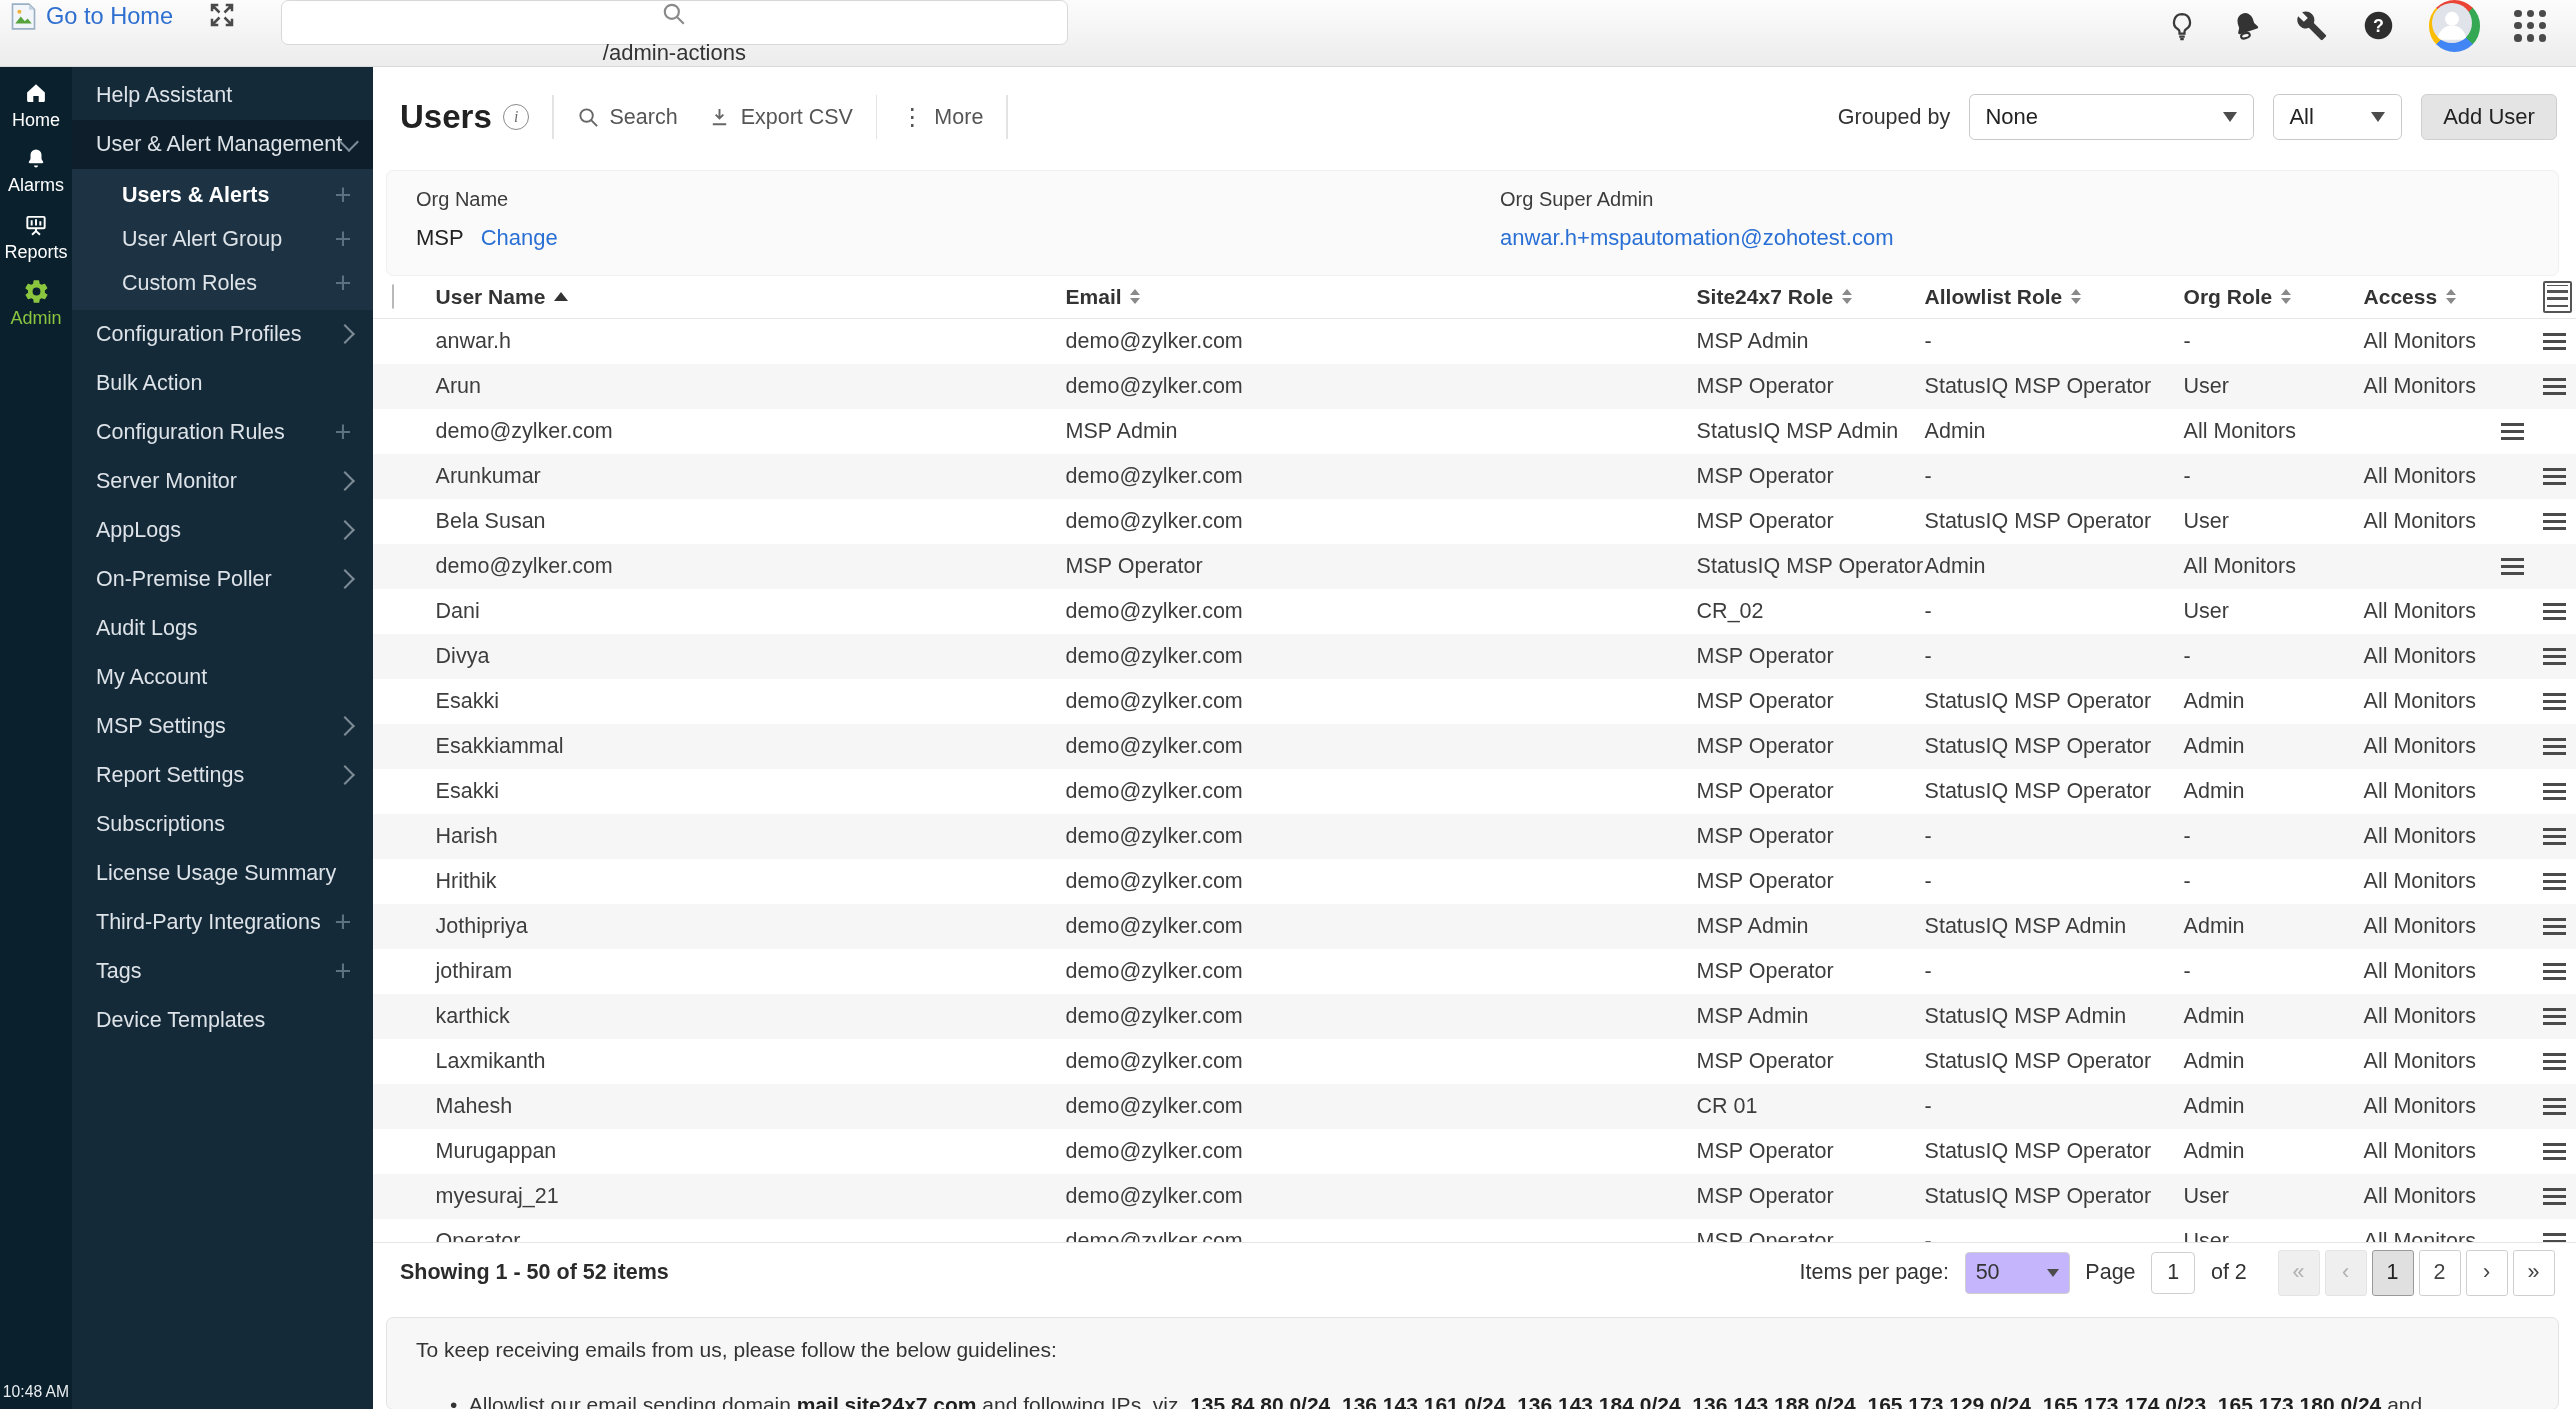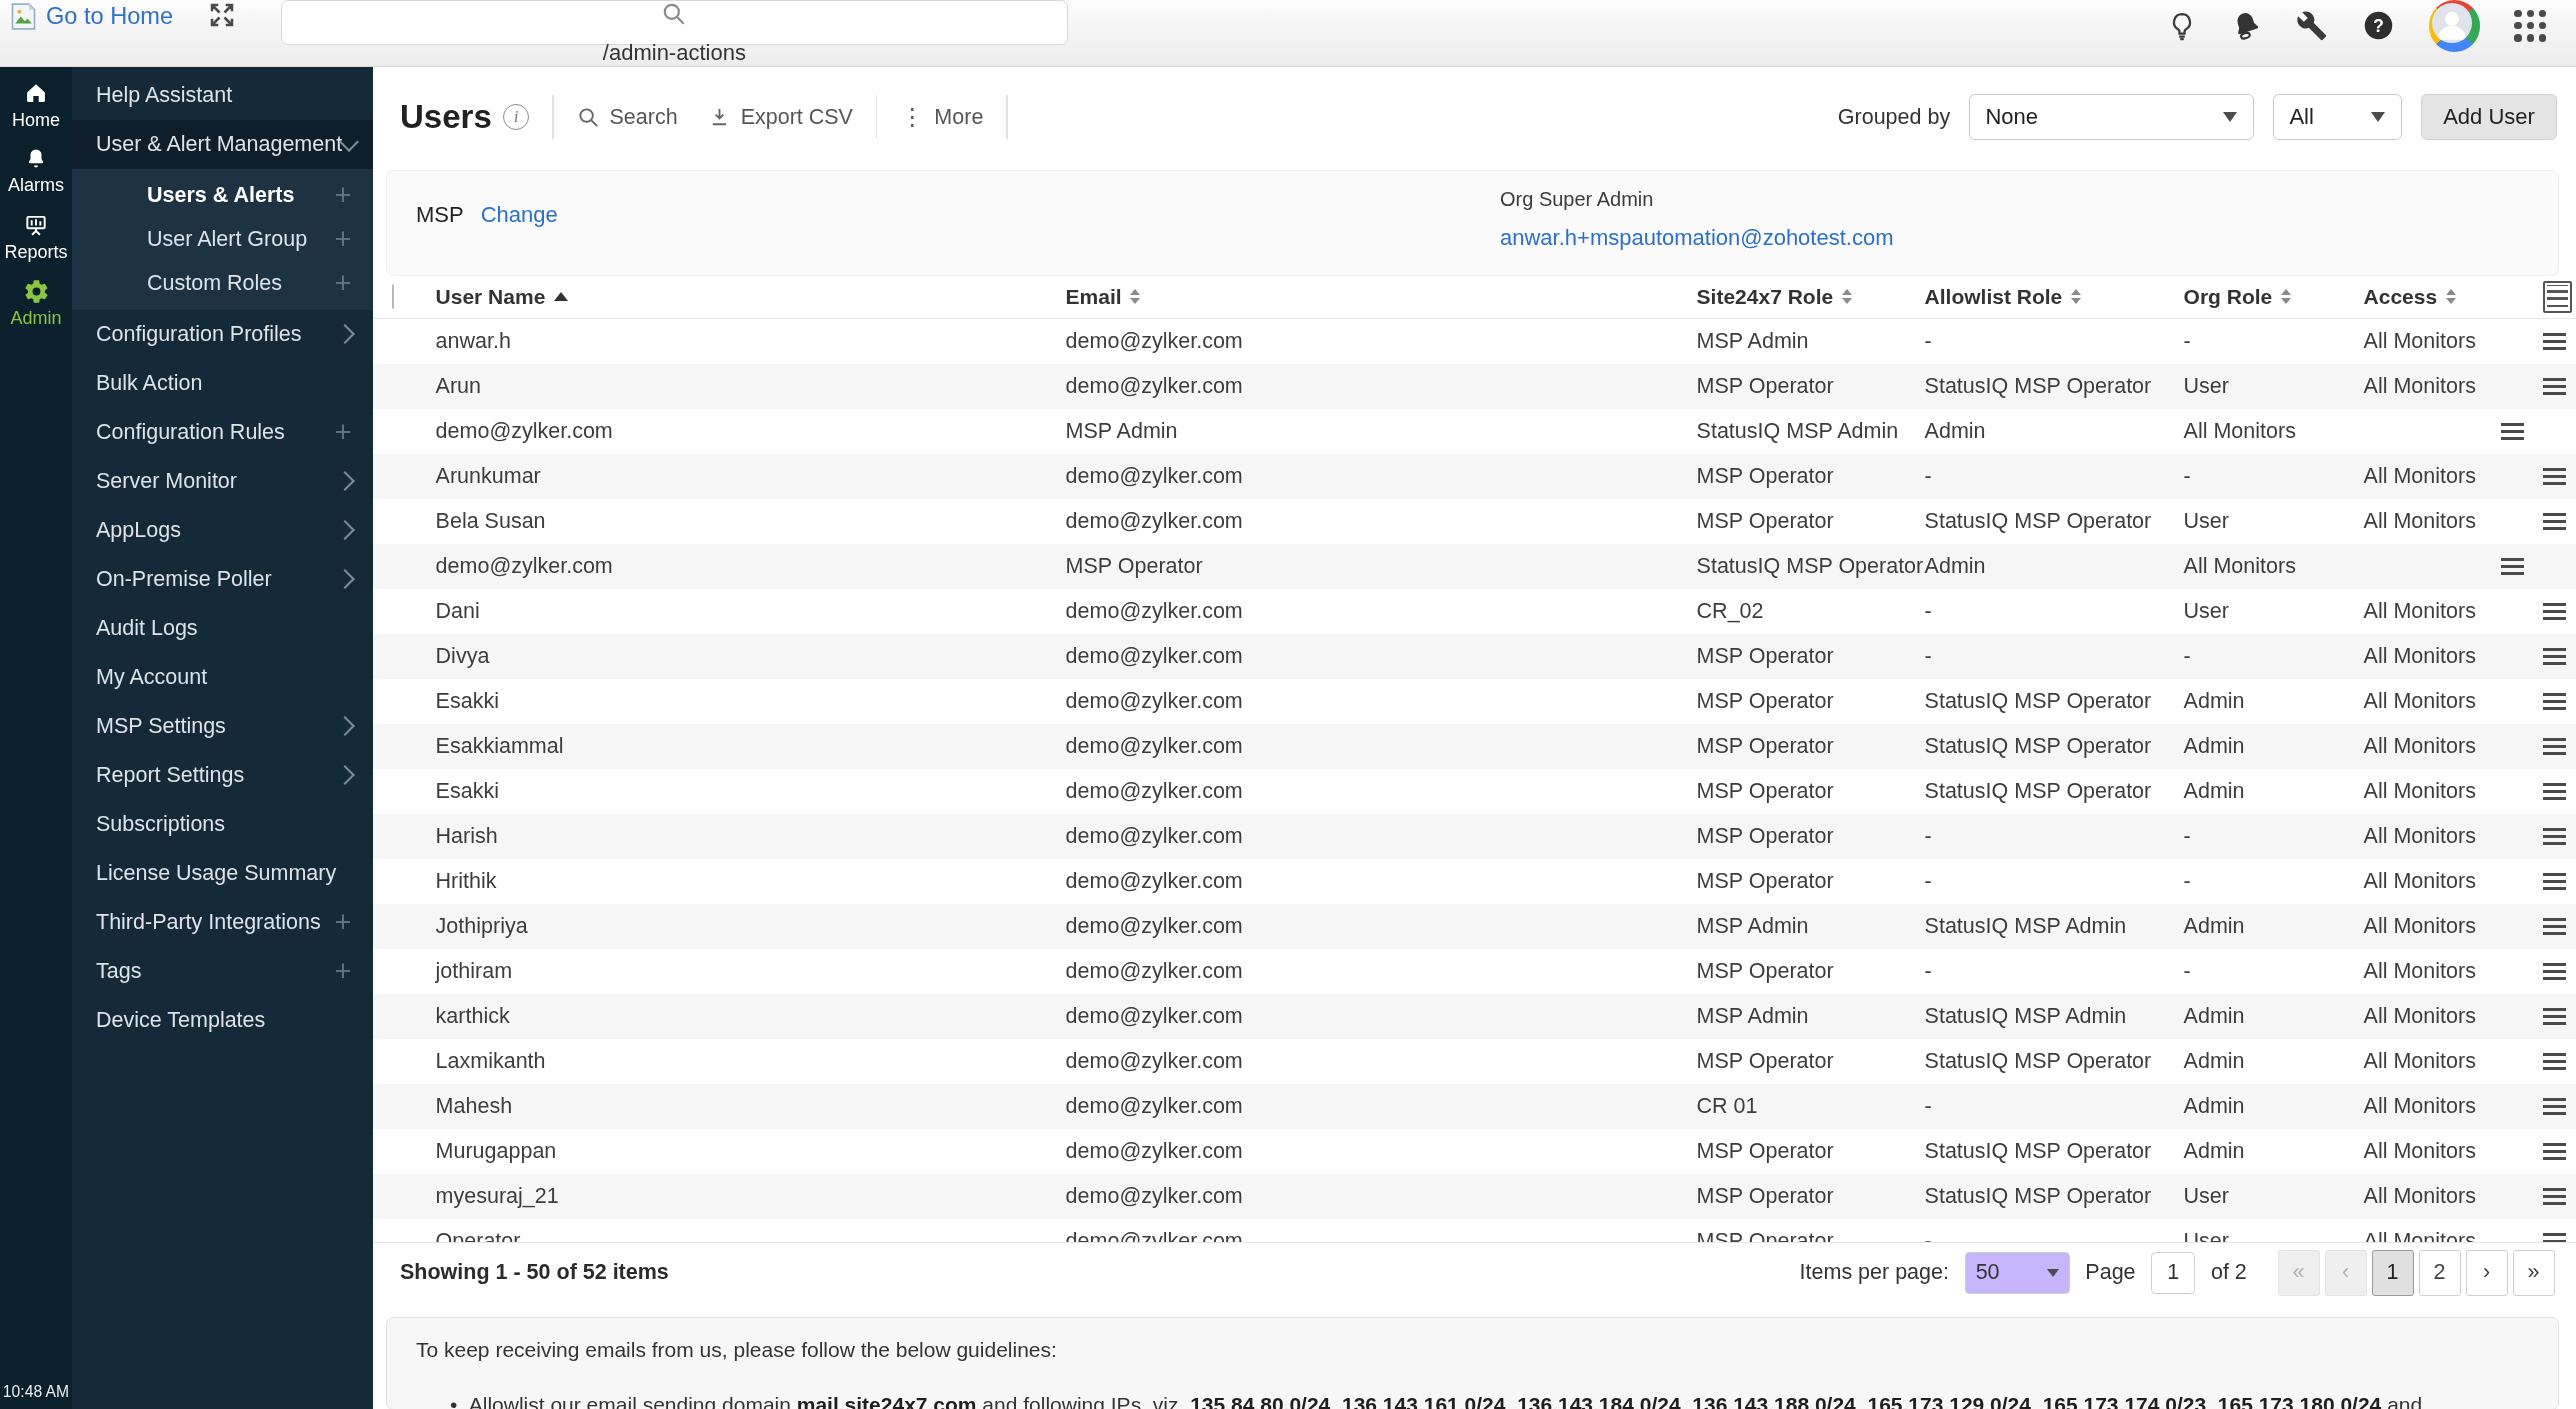--- a/index.html
+++ b/index.html
@@ -25,21 +25,21 @@
   .rail-item{height:66px;width:100%;display:flex;flex-direction:column;align-items:center;justify-content:center;gap:3.6px;}
   .rail-label{font-size:18px;color:#fff;}
   .rail-item.active .rail-label{color:#8bc63f;}
   .rail-time{position:absolute;bottom:8.6px;left:0;right:0;text-align:center;font-size:15.7px;color:#e9edf0;}
 
   .menu{width:301px;flex:0 0 301px;background:#152a39;color:#dde3e8;font-size:21.5px;padding-top:4.3px;overflow:hidden;}
   .menu-item{height:49px;display:flex;align-items:center;justify-content:space-between;padding:0 21.5px 0 24px;cursor:pointer;}
   .menu-item .label{white-space:nowrap;}
   .menu-item.parent-open{background:#0e1f2b;}
   .submenu{background:#1d3343;padding:4.3px 0;}
-  .submenu .menu-item{height:44px;padding-left:75px;}
+  .submenu .menu-item{height:44px;padding-left:50px;}
   .submenu .menu-item.active .label{font-weight:bold;color:#fff;}
   .chev{width:12px;height:12px;border-right:2.1px solid #7d8b96;border-bottom:2.1px solid #7d8b96;flex:0 0 auto;}
   .chev.right{transform:rotate(-45deg);}
   .chev.down{transform:rotate(45deg);margin-top:-5.7px;}
   .plus{font-size:29px;color:#5d7180;line-height:1;}
 
   
   .main{flex:1;display:flex;flex-direction:column;background:#fff;min-width:0;}
   .main-header{height:100px;flex:0 0 100px;display:flex;align-items:center;padding:0 18.6px 0 27px;}
   .title{font-size:33px;font-weight:bold;color:#222;display:flex;align-items:center;gap:11.4px;}
@@ -336,20 +336,21 @@
           <span class="select w-all">
             <span>All</span>
             <span class="caret"></span>
           </span>
           <span class="add-user">Add User</span>
         </div>
       </div>
 
       <div class="org-card">
         <div class="org-col left">
+          <div class="org-label">Org Name</div>
           <div class="org-value-row">
             <span>MSP</span>
             <span class="link">Change</span>
           </div>
         </div>
         <div class="org-col">
           <div class="org-label">Org Super Admin</div>
           <div class="org-value-row">
             <span class="link">anwar.h+mspautomation@zohotest.com</span>
           </div>

